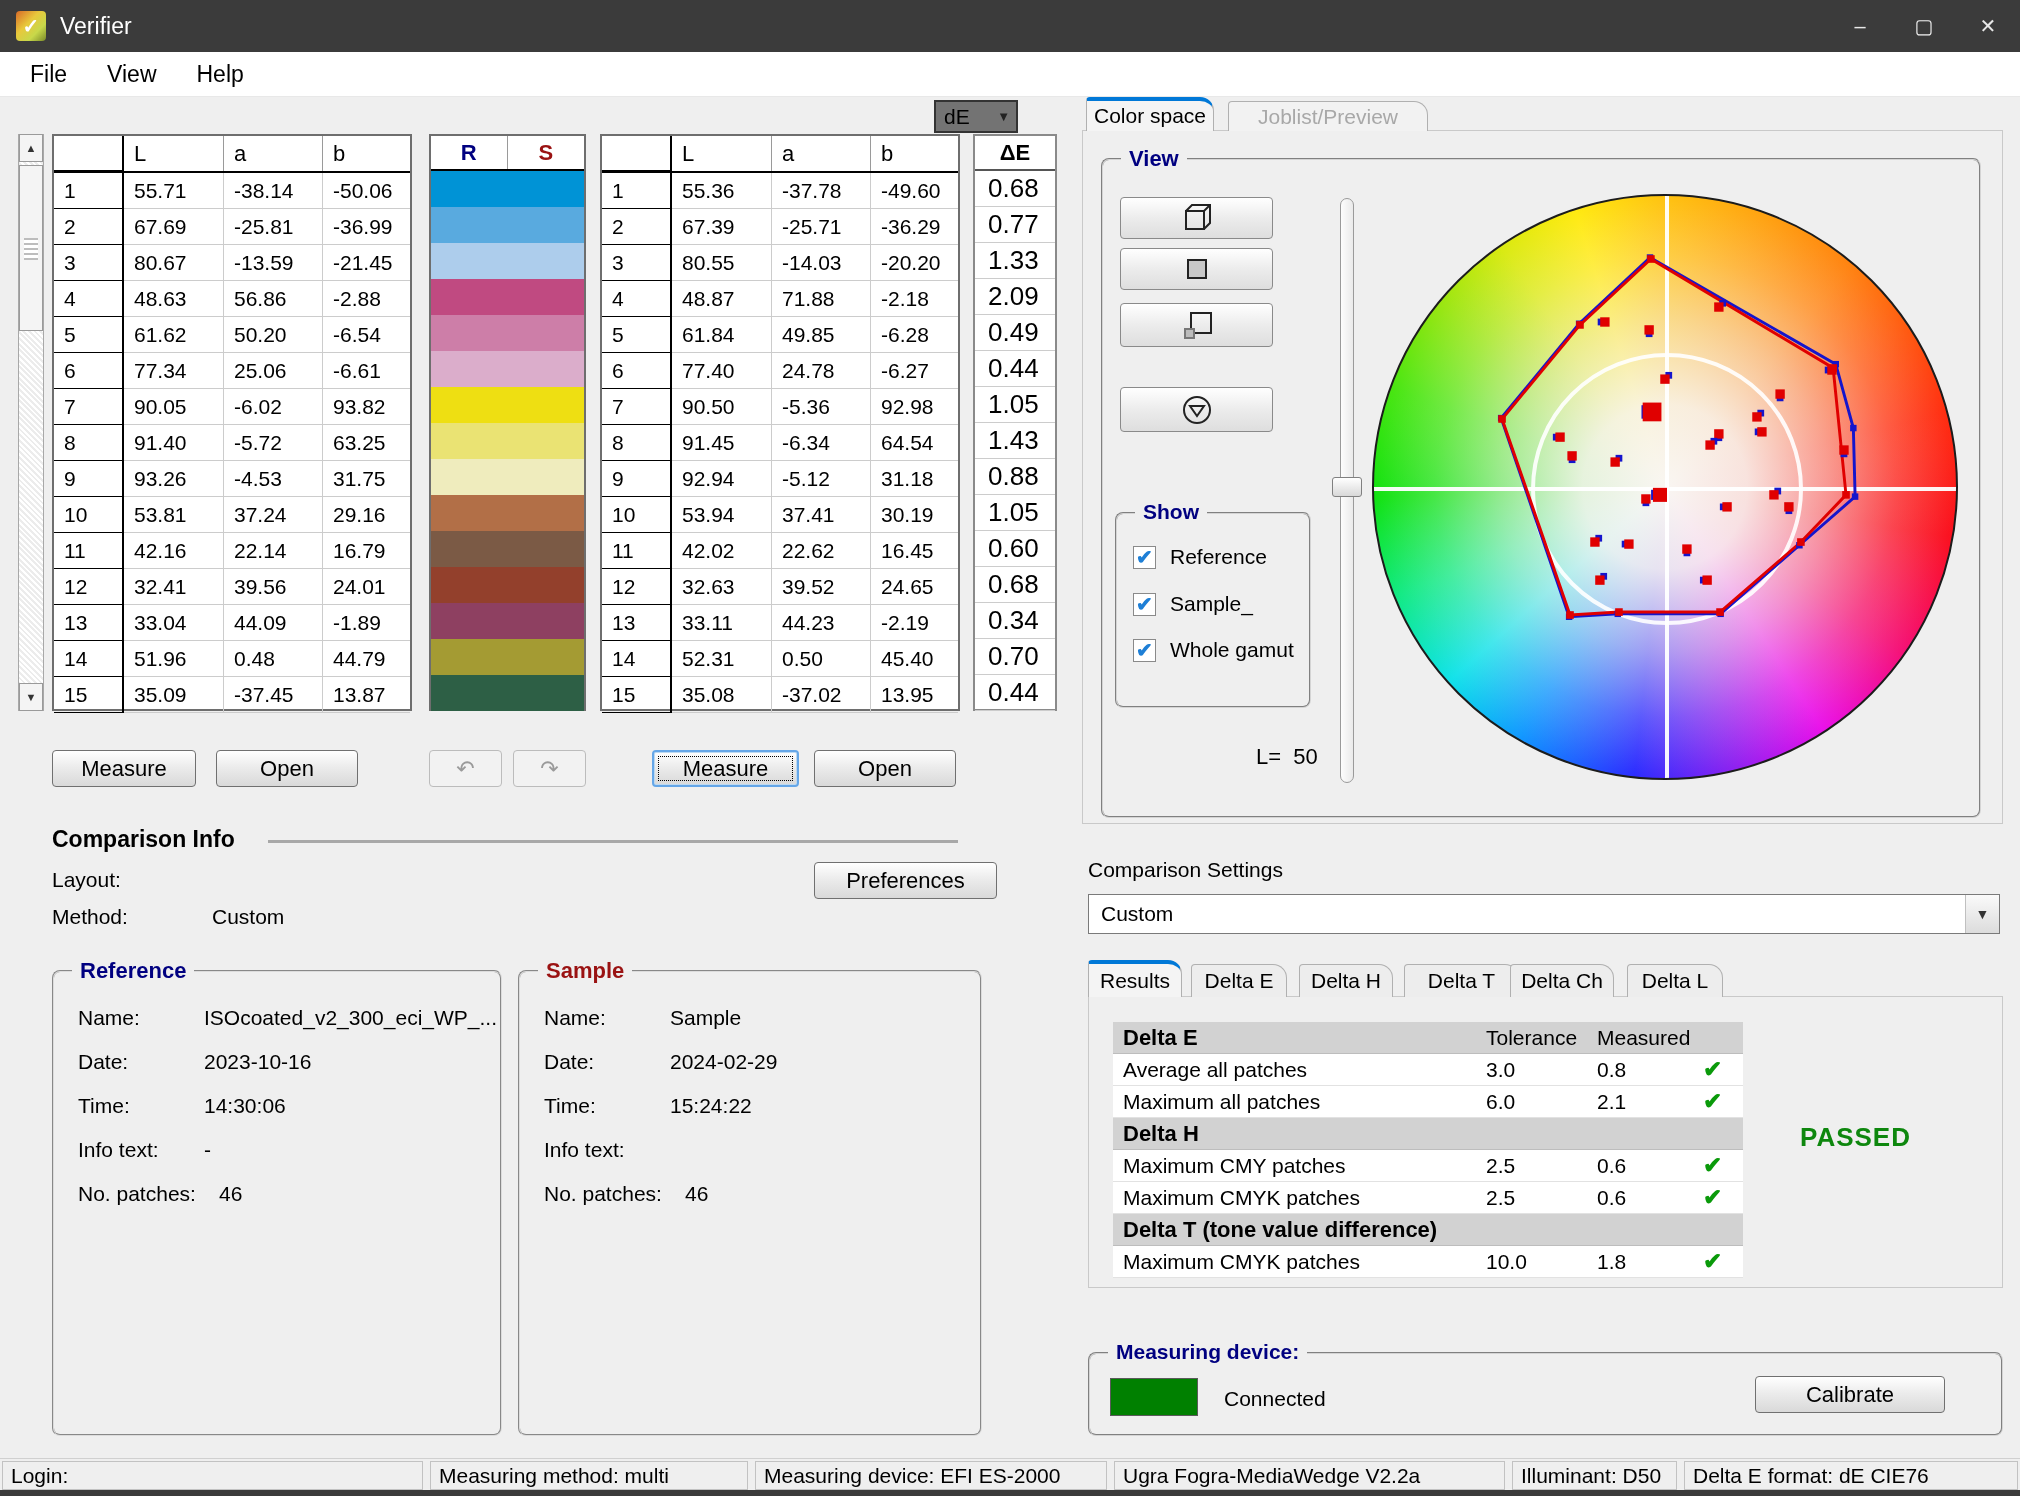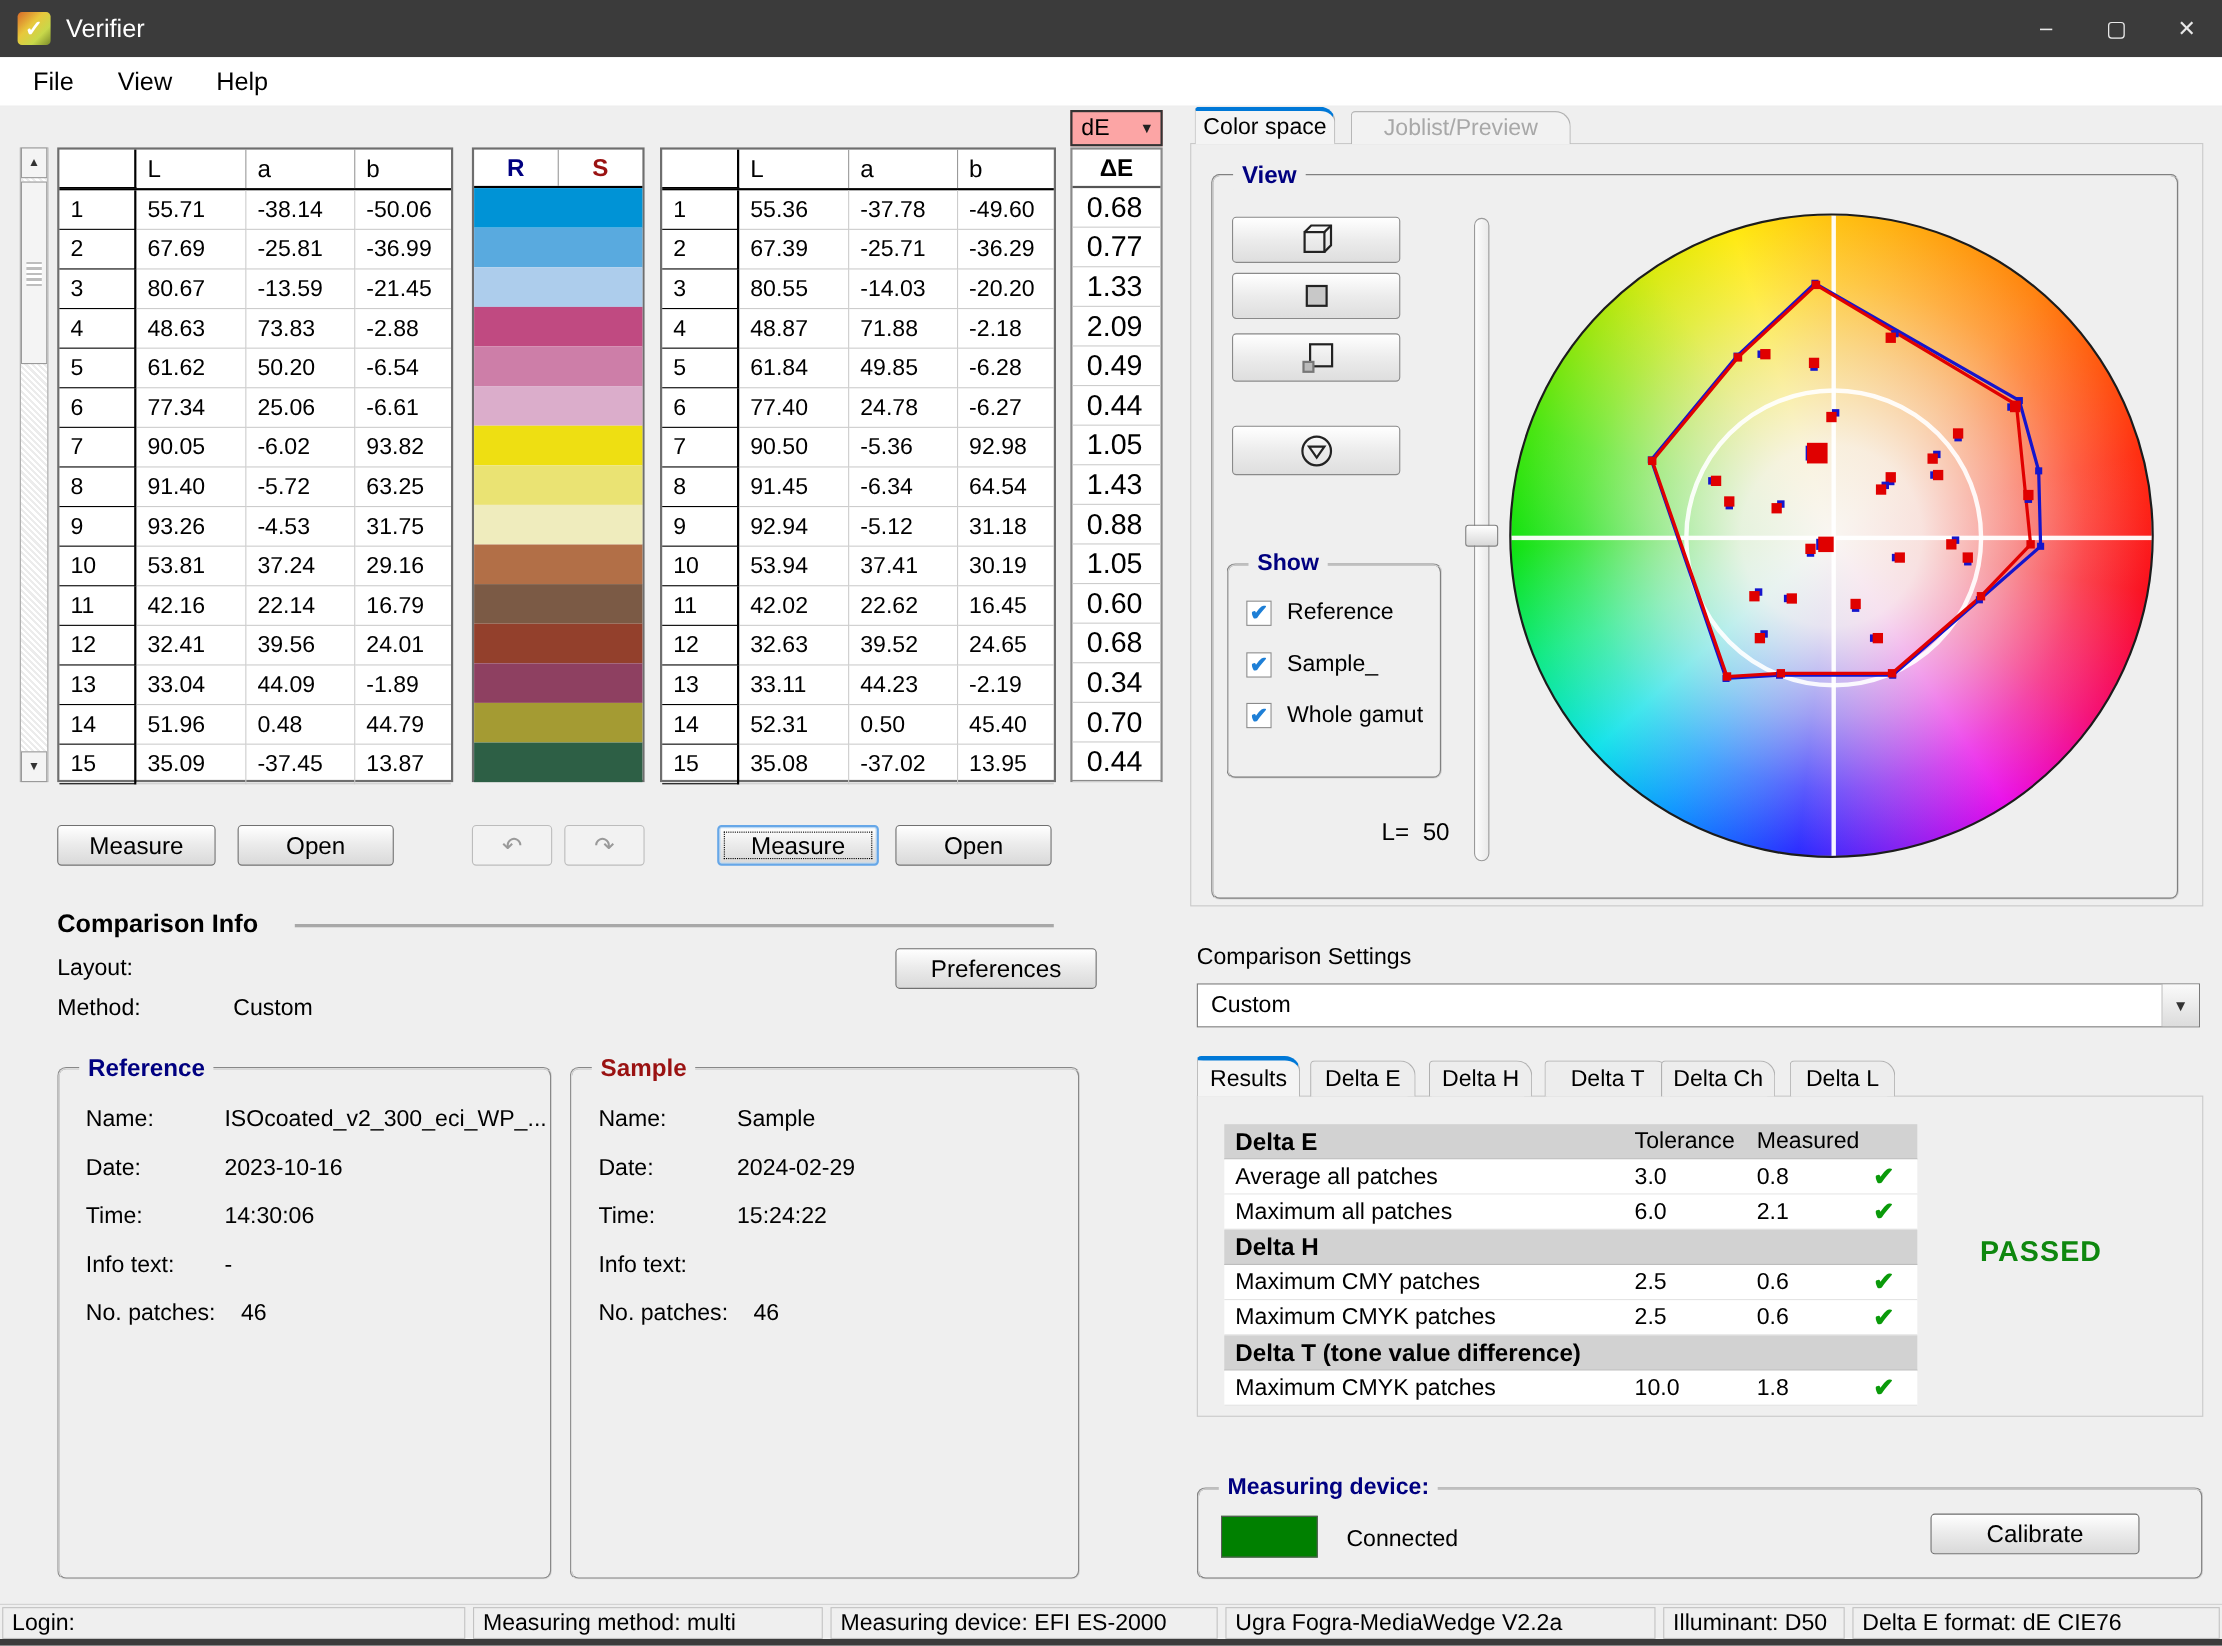--- a/index.html
+++ b/index.html
@@ -38,21 +38,21 @@
   .cell.cL , .hcell.cL { width:100px; }
   .cell.ca , .hcell.ca { width:99px; }
   .cell.cb , .hcell.cb { width:87px; border-right:none !important; }
   
   #strip { position:absolute; left:429px; top:134px; width:157px; height:577px; background:#fff; border:2px solid #6e6e6e; }
   #strip-head { display:flex; height:35px; border-bottom:2px solid #000; }
   #strip-head div { width:50%; display:flex; align-items:center; justify-content:center; font-size:22px; font-weight:bold; }
   #strip-head .rh { border-right:1px solid #9a9a9a; }
   .patch { height:36px; }
   
-  #de-combo { position:absolute; left:973px; top:100px; width:84px; height:33px; background:#fca5a5; border:2px solid #333;
+  #de-combo { position:absolute; left:934px; top:100px; width:84px; height:33px; background:#737373; border:2px solid #333;
     display:flex; align-items:center; font-size:21px; padding-left:8px; }
   #de-combo .arrow { margin-left:auto; margin-right:6px; font-size:13px; color:#222; }
   #de-col { position:absolute; left:973px; top:134px; width:84px; height:577px; background:#fff; border:2px solid #8a8a8a; }
   #de-head { height:35px; display:flex; align-items:center; justify-content:center; font-size:22px; font-weight:bold; border-bottom:2px solid #555; }
   .de-val { height:36px; font-size:26px; display:flex; align-items:center; padding-left:13px; border-bottom:1px solid #cccccc; }
   
   #vscroll { position:absolute; left:18px; top:134px; width:26px; height:577px; border:1px solid #a8a8a8;
     background:repeating-linear-gradient(45deg,#ffffff 0 2px,#ececec 2px 4px); }
   .sb-btn { position:absolute; left:0; width:24px; height:28px; background:#f4f4f4; border:1px solid #9a9a9a;
     display:flex; align-items:center; justify-content:center; font-size:11px; color:#333; }
@@ -175,21 +175,21 @@
         </div>
         <div class="trow">
           <div class="cell num">3</div>
           <div class="cell cL">80.67</div>
           <div class="cell ca">-13.59</div>
           <div class="cell cb">-21.45</div>
         </div>
         <div class="trow">
           <div class="cell num">4</div>
           <div class="cell cL">48.63</div>
-          <div class="cell ca">73.83</div>
+          <div class="cell ca">56.86</div>
           <div class="cell cb">-2.88</div>
         </div>
         <div class="trow">
           <div class="cell num">5</div>
           <div class="cell cL">61.62</div>
           <div class="cell ca">50.20</div>
           <div class="cell cb">-6.54</div>
         </div>
         <div class="trow">
           <div class="cell num">6</div>

